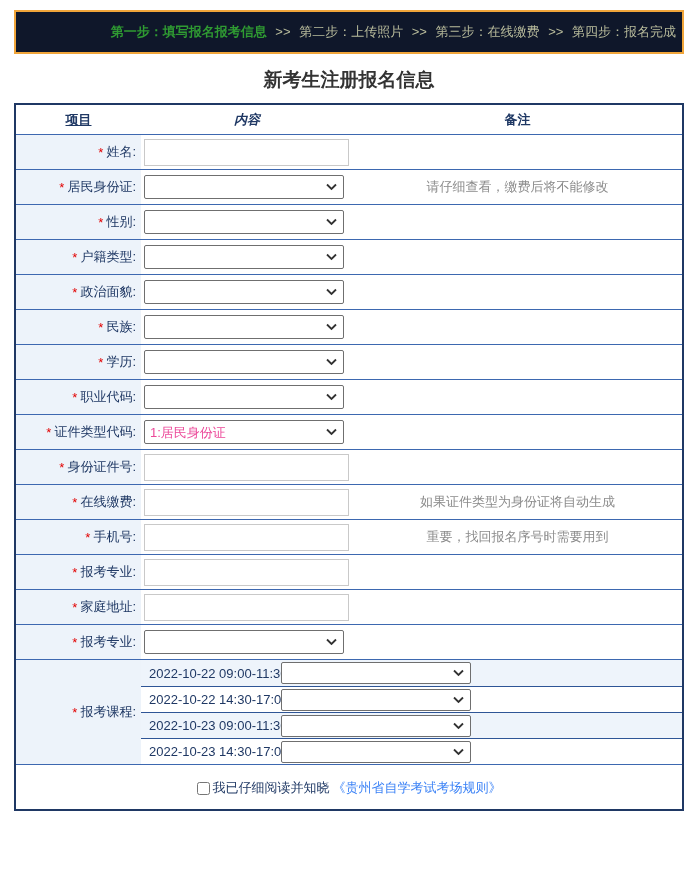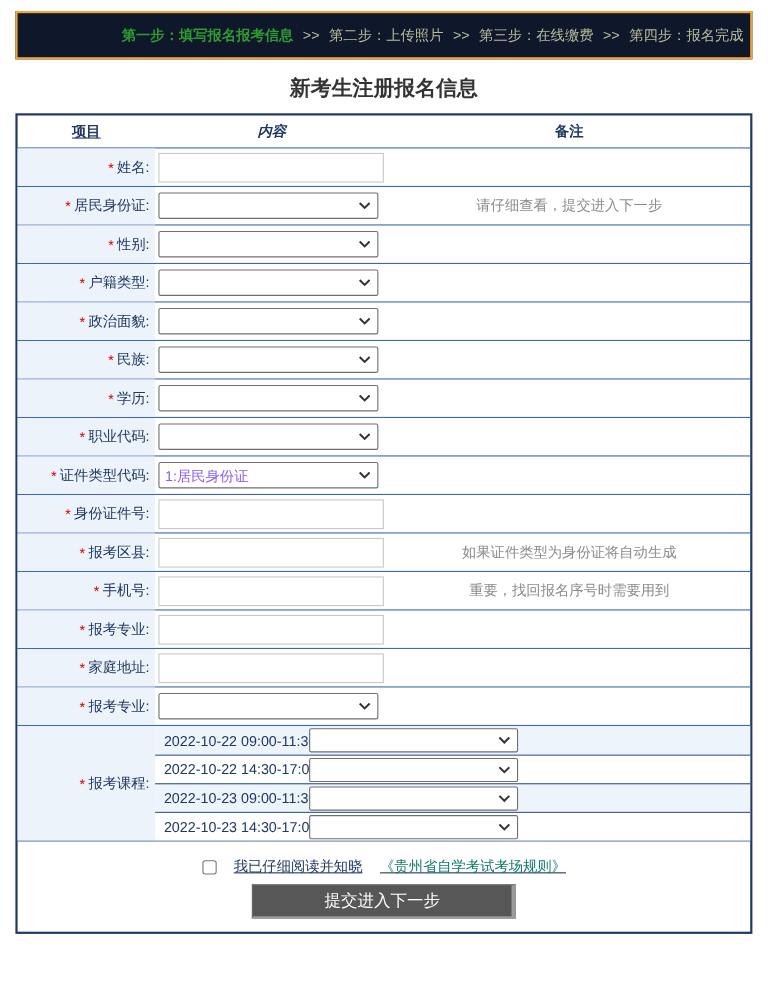--- a/index.html
+++ b/index.html
@@ -81,21 +81,21 @@
     font-size:13px; padding:0 5px;
     outline:none;
   }
   .sel-wrap { position:relative; display:inline-block; }
   .sel {
     -webkit-appearance:none; appearance:none;
     width:200px; height:24px;
     border:1px solid #6f6f6f; border-radius:2px;
     background:#fff;
     font-size:13px; padding:0 22px 0 5px;
-    color:#8b5cf6; outline:none;
+    color:#ec4899; outline:none;
   }
   .chev {
     position:absolute; right:7px; top:50%;
     transform:translateY(-50%);
     pointer-events:none; line-height:0;
   }
 
   
   .course-col { flex:1; display:flex; flex-direction:column; }
   .course-sub {
@@ -113,24 +113,24 @@
   }
   .course-sel { width:190px; height:22px; }
 
   
   .tfoot { padding:9px 0 12px 0; text-align:center; }
   .req-note { font-size:13px; color:#555; }
   .req-note .star { color:#e20000; }
   .agree-line {
     margin-top:5px;
     font-size:13px; color:#1f3864;
-    display:flex; align-items:center; justify-content:center; gap:16px;text-decoration:underline;
+    display:flex; align-items:center; justify-content:center; gap:3px;
   }
   .agree-line input[type=checkbox] { width:13px; height:13px; }
-  .rules-link { color:#0f766e; text-decoration:none; }
+  .rules-link { color:#3b82f6; text-decoration:none; }
   .submit-btn {
     margin-top:7px;
     width:240px; height:31px;
     background:#575757; color:#fff;
     font-size:15px;
     font-family:"Liberation Sans","DejaVu Sans",sans-serif;
     border:1px solid #6a6a6a;
     border-right:4px solid #9b9b9b;
     border-bottom:2px solid #9b9b9b;
     cursor:pointer;
@@ -178,21 +178,21 @@
         <span>居民身份证:</span>
       </div>
       <div class="content-cell">
         <span class="sel-wrap">
           <select class="sel"></select>
           <span class="chev"><svg width="11" height="7">
                 <path d="M1 1 L5.5 5.5 L10 1" stroke="#333" stroke-width="1.8" fill="none"></path>
               </svg></span>
         </span>
       </div>
-      <div class="note-cell">请仔细查看，提交进入下一步</div>
+      <div class="note-cell">请仔细查看，缴费后将不能修改</div>
     </div>
 
 
     <div class="row">
       <div class="label-cell">
         <span class="req">*</span>
         <span>性别:</span>
       </div>
       <div class="content-cell">
         <span class="sel-wrap">
@@ -310,21 +310,21 @@
       </div>
       <div class="content-cell">
           <input class="txt" style="">
         </div>
       <div class="note-cell"></div>
     </div>
 
     <div class="row">
       <div class="label-cell">
         <span class="req">*</span>
-        <span>报考区县:</span>
+        <span>在线缴费:</span>
       </div>
       <div class="content-cell">
           <input class="txt" style="">
         </div>
       <div class="note-cell">如果证件类型为身份证将自动生成</div>
     </div>
 
     <div class="row">
       <div class="label-cell">
         <span class="req">*</span>
@@ -418,18 +418,17 @@
         </div>
       </div>
     </div>
 
     <div class="tfoot">
       <div class="agree-line">
         <input type="checkbox" style="">
         <span>我已仔细阅读并知晓</span>
           <a href="#" class="rules-link">《贵州省自学考试考场规则》</a>
       </div>
-      <button class="submit-btn">提交进入下一步</button>
     </div>
 
   </div>
 
 </div>
 
 </body></html>

